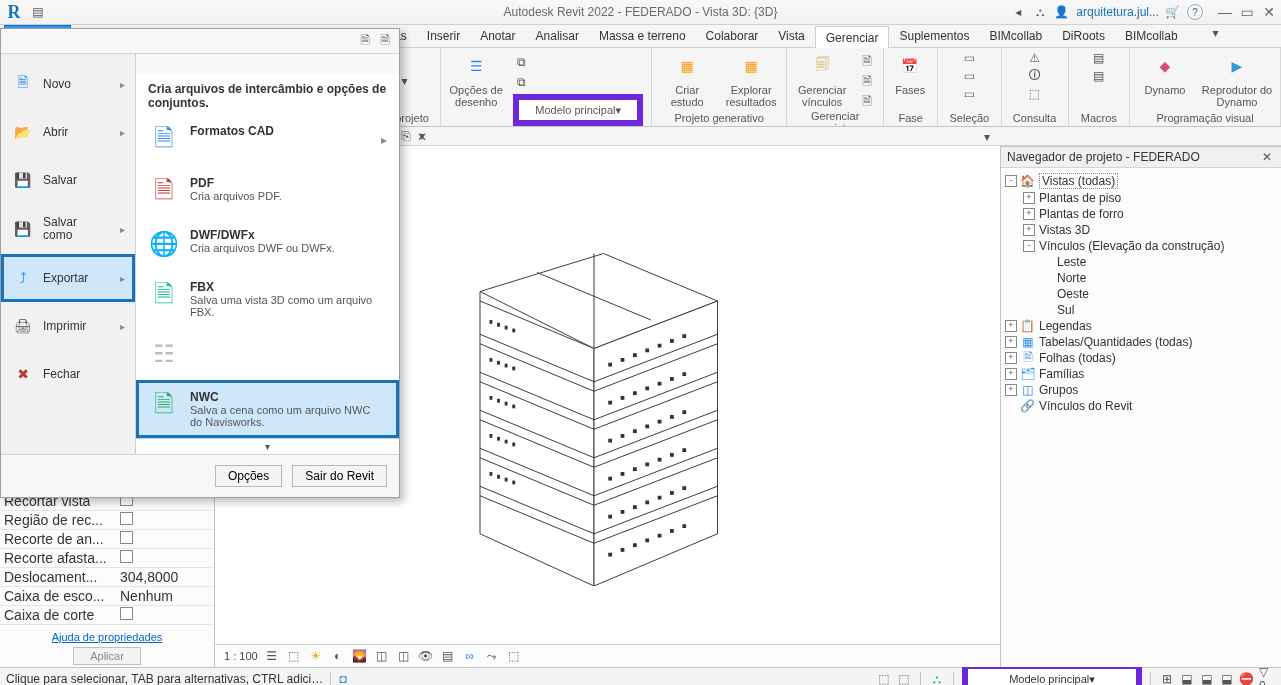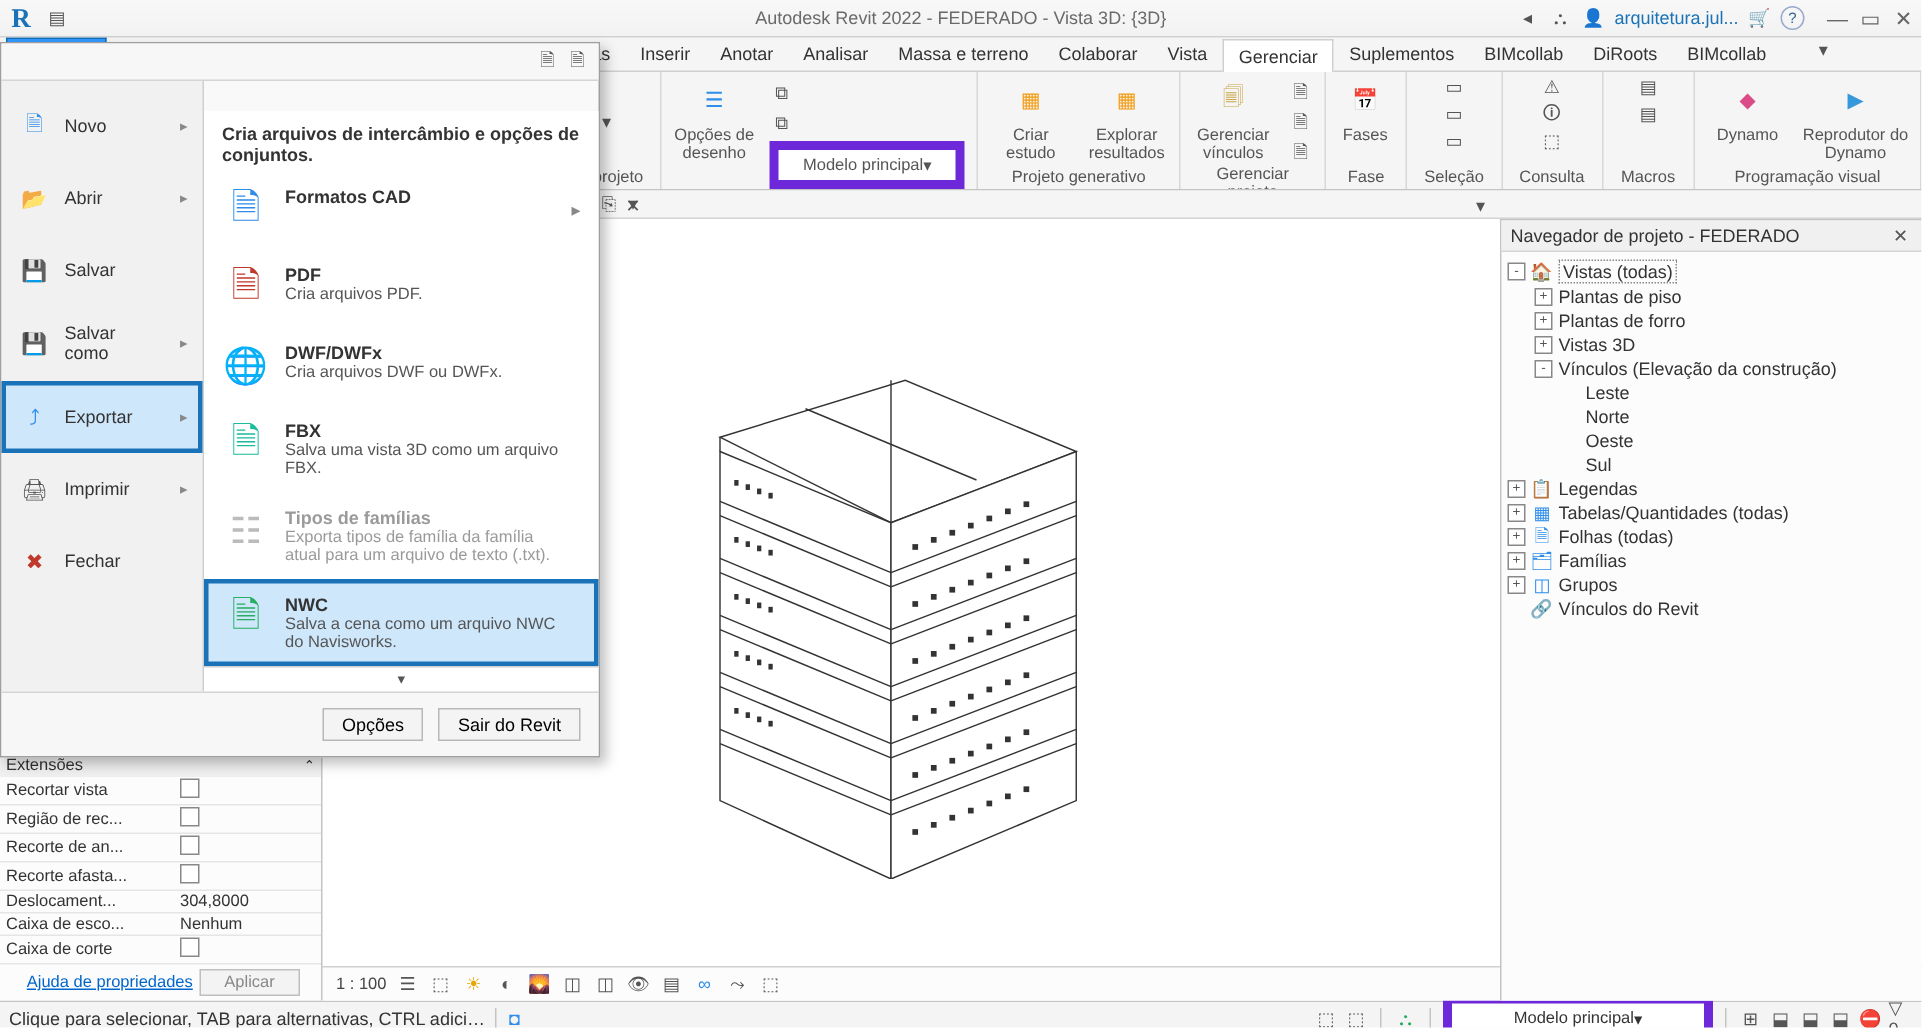--- a/index.html
+++ b/index.html
@@ -212,21 +212,21 @@
     border-top: 1px solid #c4c4c4;
     border-right: 1px solid #c4c4c4;
     font-size: 11px; color: #333;
   }
   .props-panel .sect-head {
     display: flex; justify-content: space-between; align-items: center;
     background: #f0f0f0; padding: 2px 4px;
     font-size: 11px;
   }
   .props-panel table { width: 100%; border-collapse: collapse; }
-  .props-panel td { border-bottom: 1px solid #e5e5e5; padding: 1px 4px; font-size: 11px;}
+  .props-panel td { border-bottom: 1px solid #e5e5e5; padding: 1px 4px; font-size: 14px;}
   .props-panel td.v { width: 90px; text-align: left; }
   .props-panel .chk {
     display: inline-block; width: 11px; height: 11px; border: 1px solid #888; background: #fff;
   }
   .help-link { color: #0066cc; text-decoration: underline; padding: 4px; display: inline-block;}
   .apply-btn {
     font-family: inherit; font-size: 11px;
     border: 1px solid #bfbfbf; background: #f3f3f3;
     padding: 2px 16px;
     color: #888;
@@ -549,24 +549,20 @@
           </div>
           <div class="export-item">
             <span class="eico" style="color:#1abc9c; font-size:24px;">🗎</span>
             <div class="etext">
               <div class="etitle">FBX</div>
               <div class="edesc">Salva uma vista 3D como um arquivo FBX.</div>
             </div>
           </div>
           <div class="export-item disabled">
             <span class="eico" style="color:#bbb; font-size:24px;">☷</span>
-            <div class="etext">
-              <div class="etitle">Tipos de famílias</div>
-              <div class="edesc">Exporta tipos de família da família atual para um arquivo de texto (.txt).</div>
-            </div>
           </div>
           <div class="export-item highlight">
             <span class="eico" style="color:#27ae60; font-size:24px;">🗎</span>
             <div class="etext">
               <div class="etitle">NWC</div>
               <div class="edesc">Salva a cena como um arquivo NWC do Navisworks.</div>
             </div>
           </div>
         </div>
         <div class="export-expander">▾</div>
@@ -760,21 +756,21 @@
       <tr>
             <td>Caixa de esco...</td>
             <td class="v">Nenhum</td>
           </tr>
       <tr>
             <td>Caixa de corte</td>
             <td class="v"><span class="chk"></span></td>
           </tr>
     </tbody>
       </table>
-    <div style="display:flex; justify-content:center; align-items:center; padding:2px 4px;">
+    <div style="display:flex; justify-content:flex-start; align-items:center; padding:2px 4px;flex-direction:column;">
       <a class="help-link">Ajuda de propriedades</a>
       <button class="apply-btn">Aplicar</button>
     </div>
   </div>
 
   <div class="proj-browser">
     <div class="pb-head">
       <span>Navegador de projeto - FEDERADO</span>
       <span class="i16">✕</span>
     </div>

